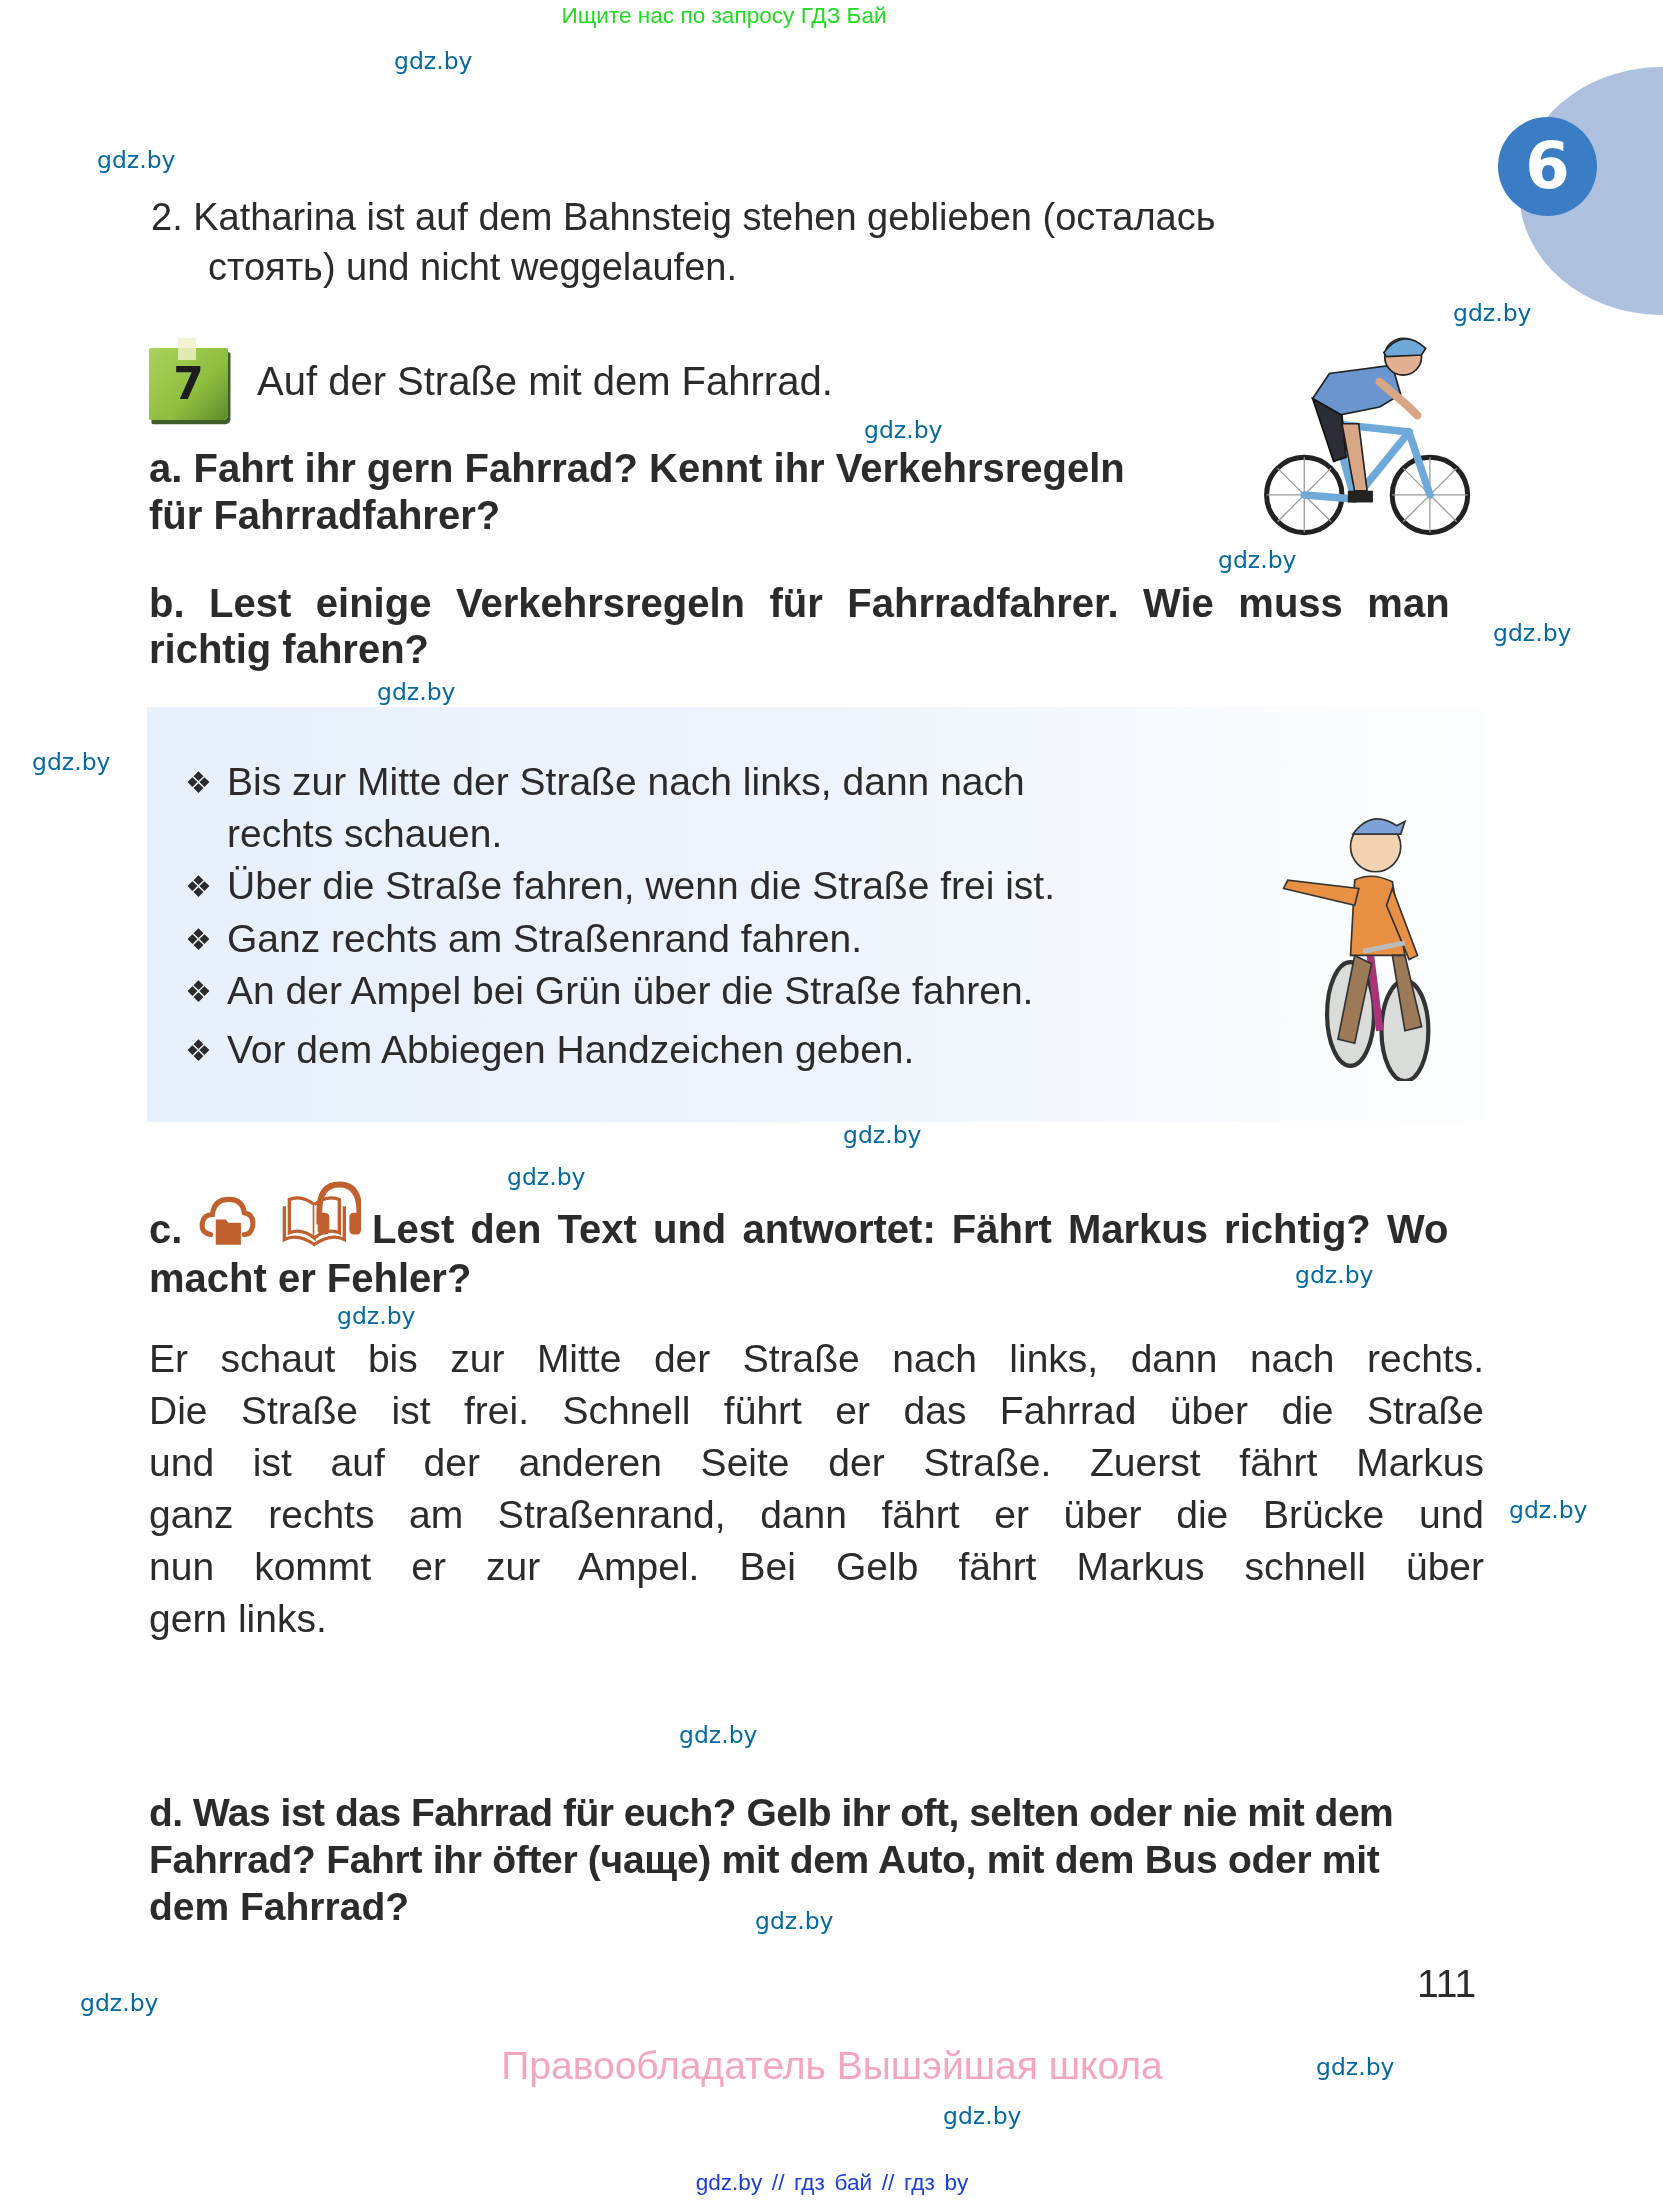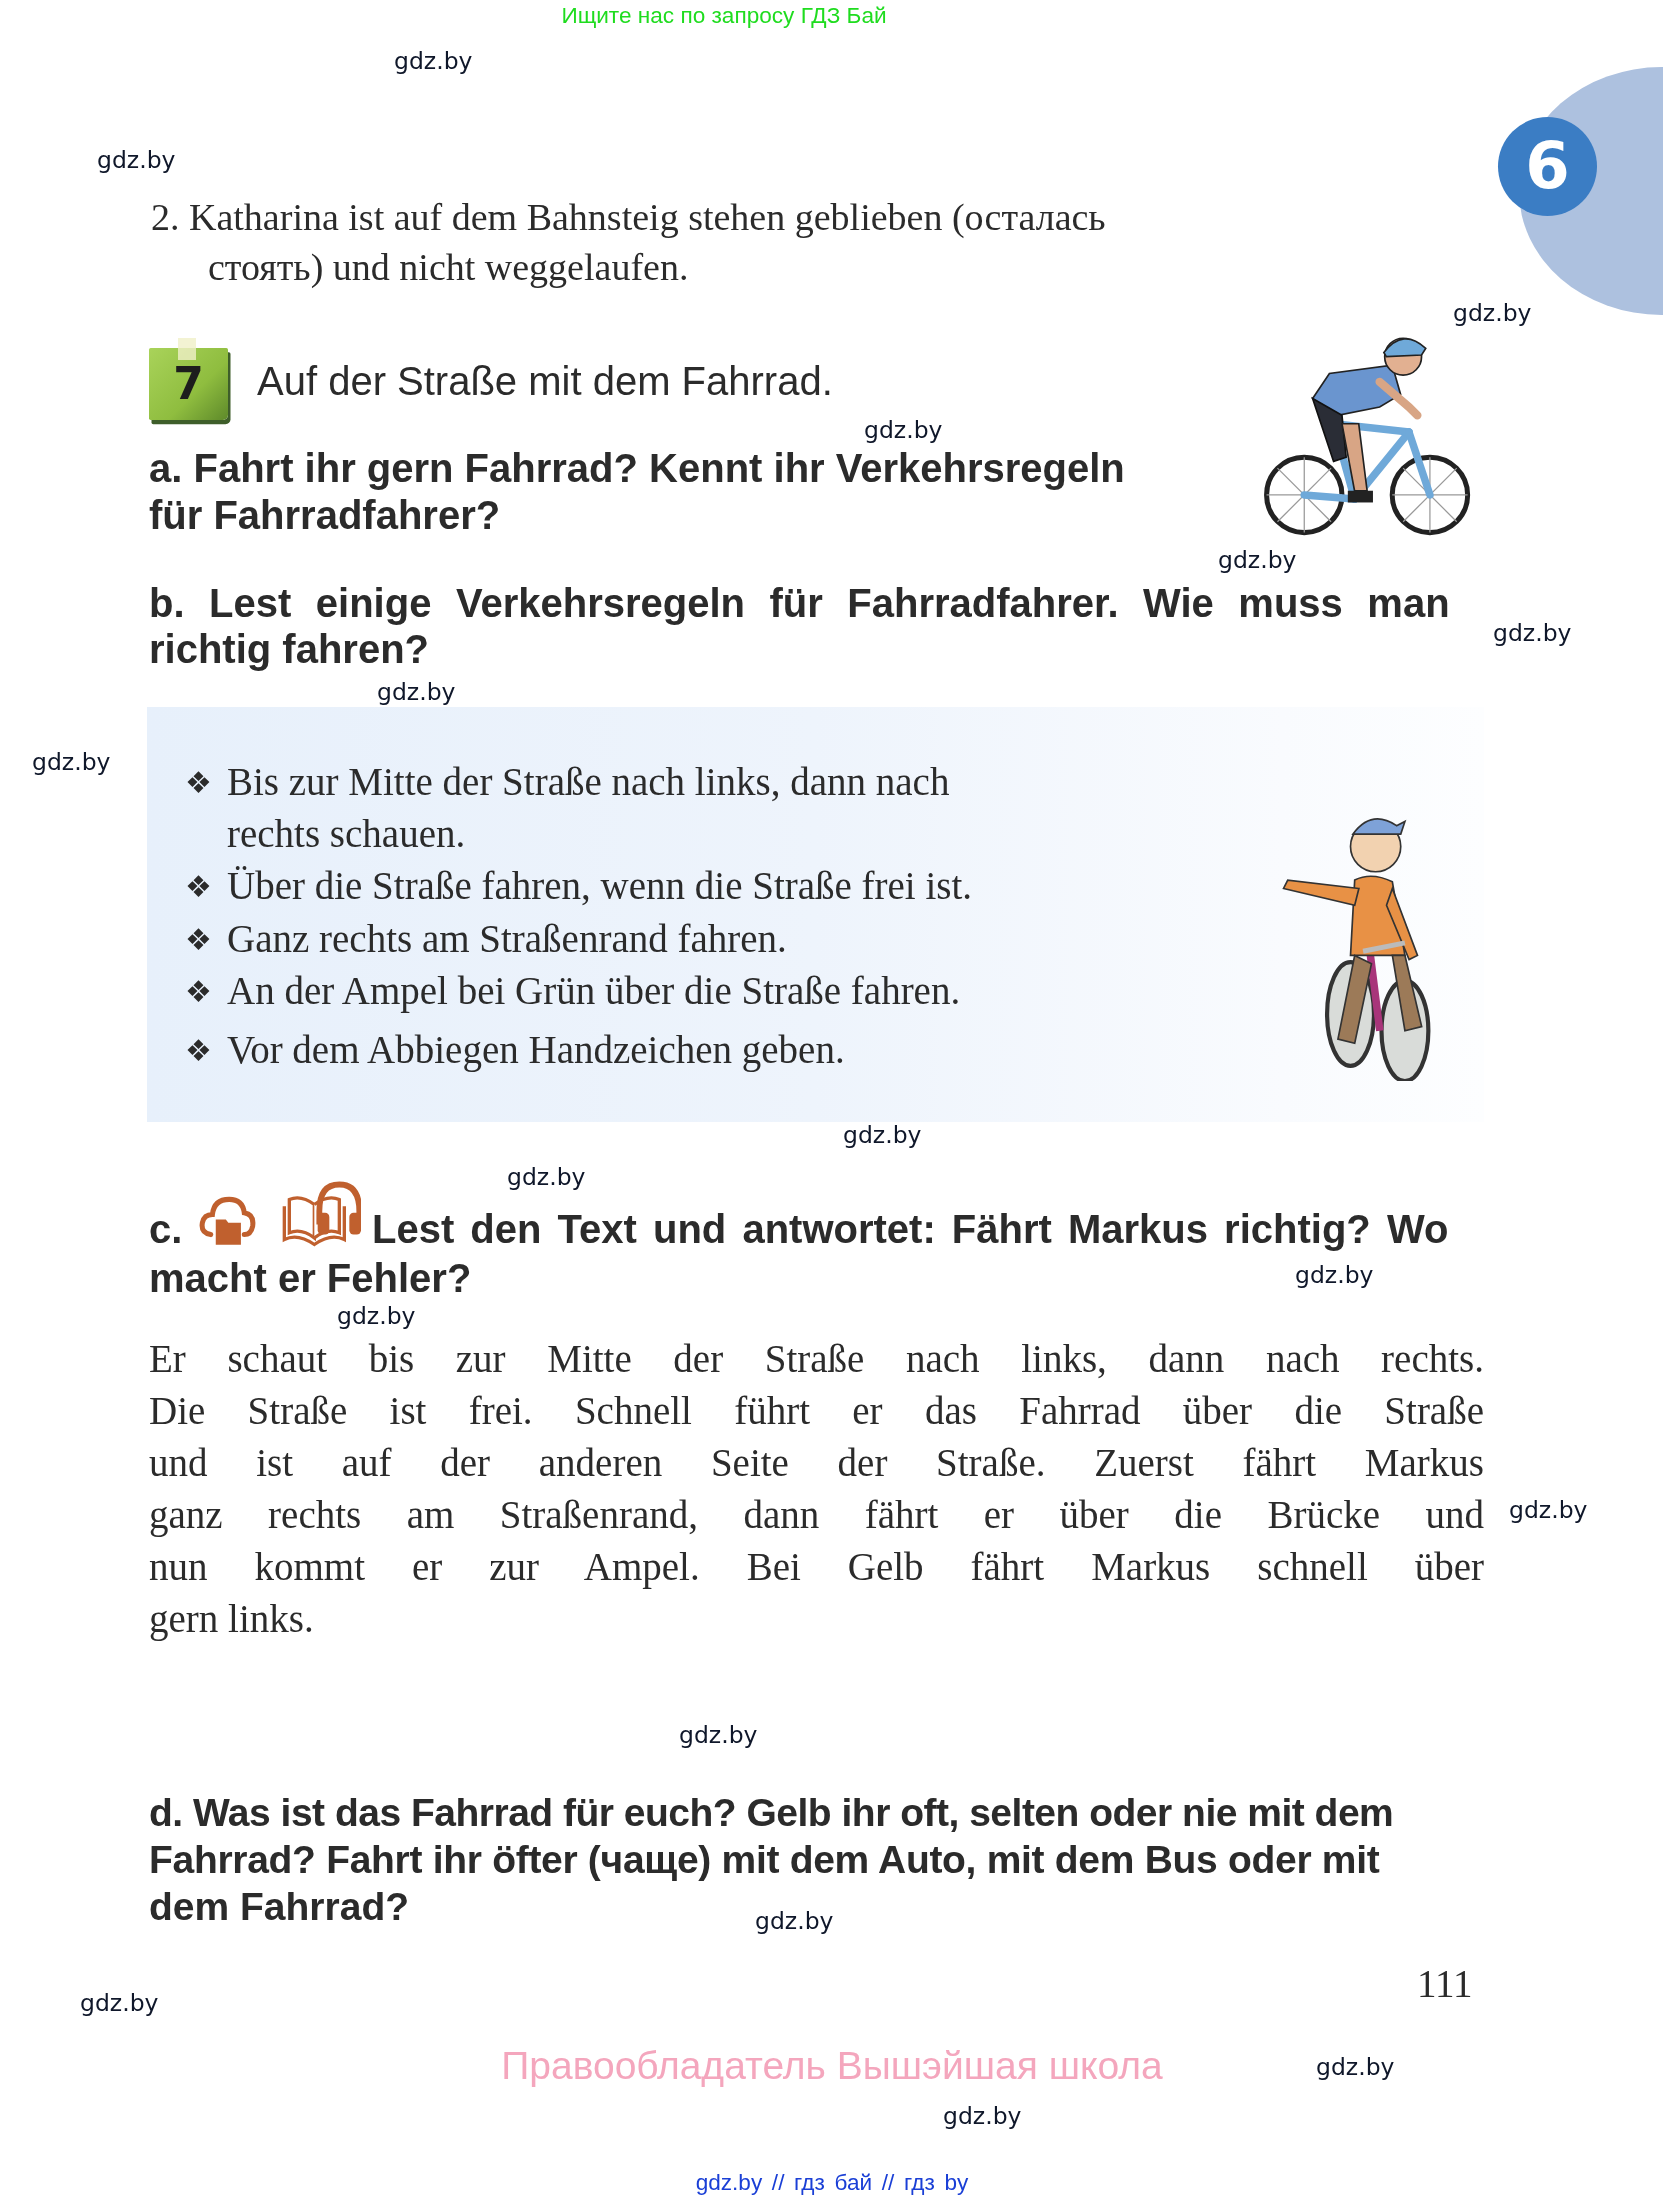--- a/index.html
+++ b/index.html
@@ -1,24 +1,24 @@
 <!DOCTYPE html>
 <html style="font-size:13.4px"><head>
 <meta charset="utf-8">
 <style>
   html, body { margin:0; padding:0; }
   body { width:1664px; height:2205px; position:relative; background:#ffffff; overflow:hidden;
          font-family:"Liberation Sans", sans-serif; color:#2b2b2b; }
   .abs { position:absolute; }
-  .wm { position:absolute; font-family:"DejaVu Sans", sans-serif; font-size:23.5px; color:#0f172a; line-height:1; white-space:nowrap; }
+  .wm { position:absolute; font-family:"DejaVu Sans", sans-serif; font-size:23.5px; color:#0369a1; line-height:1; white-space:nowrap; }
   .top-promo { position:absolute; left:0; width:1448px; top:5px; text-align:center; font-size:22.6px; color:#1fdc1f; line-height:1; }
   .chapter-bg { position:absolute; left:1519px; top:67px; width:285px; height:248px; border-radius:50%; background:#adc1df; }
   .chapter-circle { position:absolute; left:1498px; top:117px; width:99px; height:99px; border-radius:50%; background:#3b7dc4;
                     color:#fff; font-family:"DejaVu Sans", sans-serif; font-weight:bold; font-size:64px; line-height:99px; text-align:center; }
-  .serif { font-family:Liberation Serif, serif; color:#2b2b2b; }
+  .serif { font-family:Liberation Sans, sans-serif; color:#2b2b2b; }
   .sans { font-family:"Liberation Sans", sans-serif; color:#2b2b2b; }
   .line { position:absolute; white-space:nowrap; line-height:1; }
   .answer-line { font-size:38px; }
   .badge { position:absolute; left:149px; top:348px; width:79px; height:72px;
            background:linear-gradient(135deg,#a9d35a 0%,#8fbd3f 60%,#5e8a2a 100%);
            box-shadow:2.5px 4.2px 0 #3e5e2a; border-radius:1.7px 1.7px 5px 1.7px; }
   .badge .tape { position:absolute; left:28.5px; top:-10px; width:18.4px; height:22px; background:rgba(240,240,200,0.8); }
   .badge .num { position:absolute; left:0; top:0; width:79px; height:72px; line-height:72px; text-align:center;
                 font-family:"DejaVu Sans", sans-serif; font-weight:bold; font-size:44px; color:#1d1d1d; }
   .heading { font-size:40px; }

